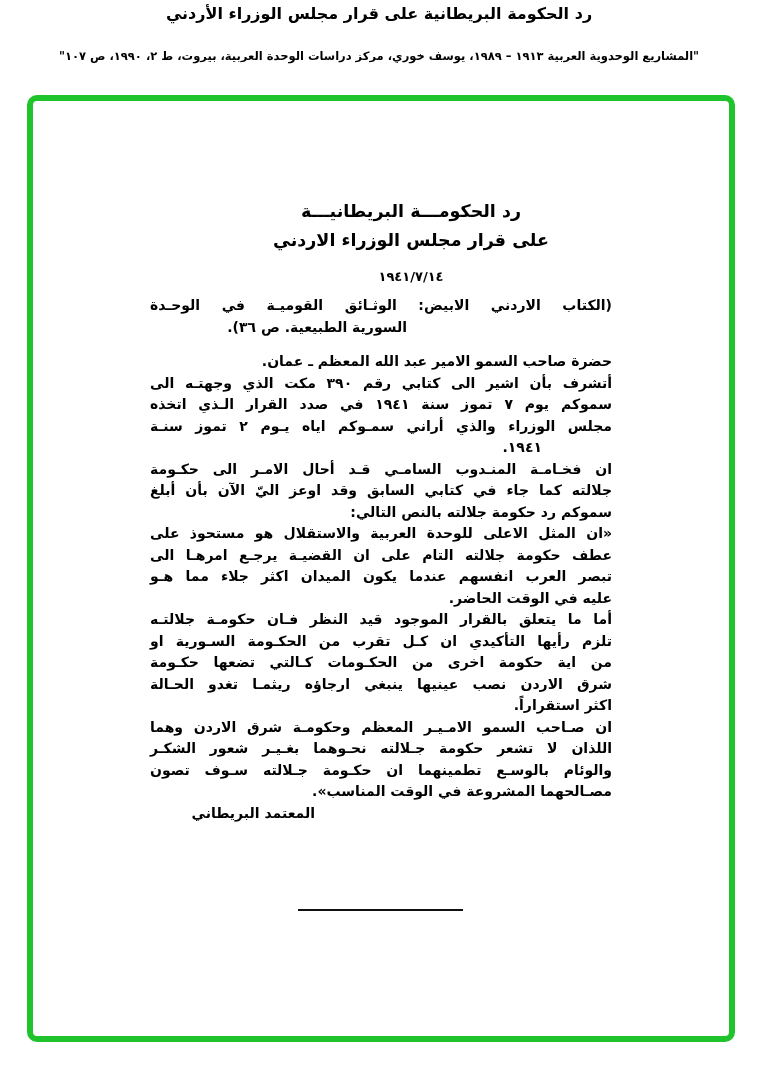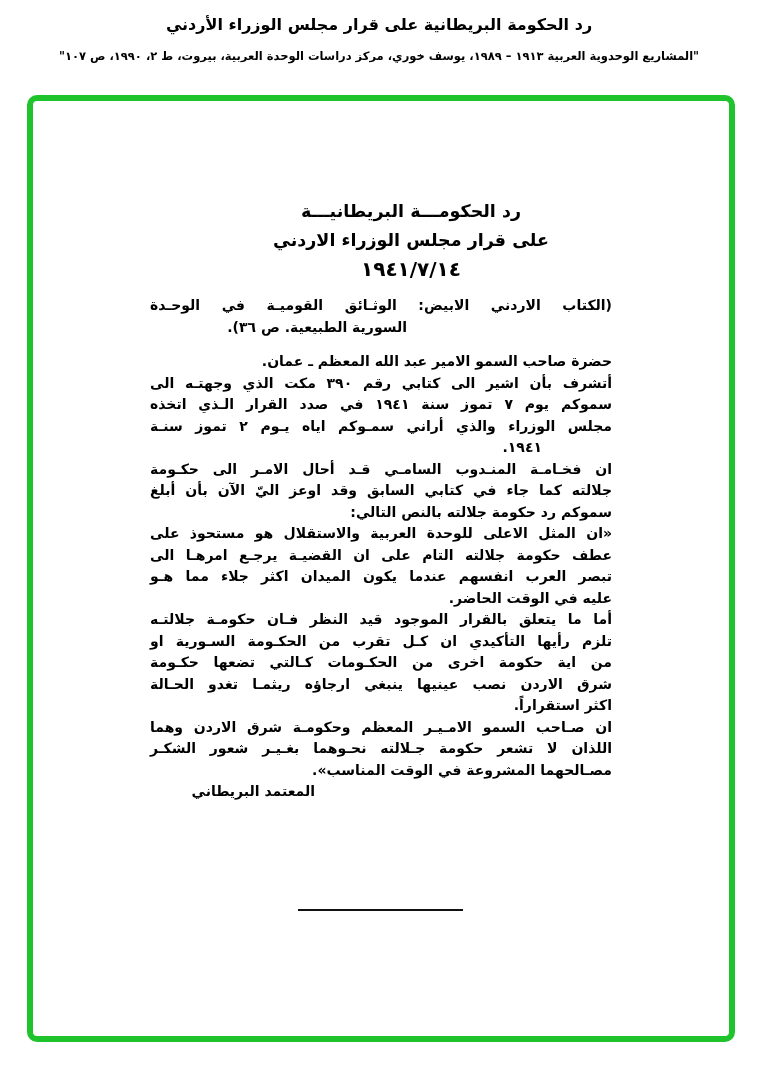--- a/index.html
+++ b/index.html
@@ -4,21 +4,21 @@
 <style>
   html,body { margin:0; padding:0; }
   body {
     width:758px; height:1078px; background:#ffffff;
     font-family:"DejaVu Sans", sans-serif;
     -webkit-font-smoothing:antialiased;
   }
   .page { position:relative; width:758px; height:1078px; background:#ffffff; overflow:hidden; }
 
   .hdr1 {
-    position:absolute; top:15px; left:0; width:758px;
+    position:absolute; top:4px; left:0; width:758px;
     direction:rtl; text-align:center;
     font-size:16px; font-weight:bold; color:#000;
   }
   .hdr2 {
     position:absolute; top:49px; left:0; width:758px;
     direction:rtl; text-align:center;
     font-size:11.5px; font-weight:bold; color:#000;
     letter-spacing:0.1px;
   }
 
@@ -30,21 +30,21 @@
     background:#ffffff;
   }
 
   .titleblock {
     position:absolute; left:150px; top:197px; width:462px;
     direction:rtl; text-align:center;
     font-weight:bold; color:#000;
     font-size:17.5px; line-height:29px;
     transform:translateX(30px);
   }
-  .titleblock .t-date { font-size:20px; line-height:28px; }
+  .titleblock .t-date { font-size:13px; line-height:28px;margin-top:8px; }
 
   .bodytext {
     position:absolute; left:150px; top:295px; width:462px;
     direction:rtl; color:#000;
     font-weight:bold; font-size:14px; line-height:21.5px;
   }
   .bline { text-align:justify; text-align-last:justify; }
   .bline.r { text-align:right; text-align-last:right; }
   .bline.gap { margin-top:13px; }
 
@@ -85,19 +85,20 @@
       <div class="bline">عطف حكومة جلالته التام على ان القضيـة يرجـع امرهـا الى</div>
       <div class="bline">تبصر العرب انفسهم عندما يكون الميدان اكثر جلاء مما هـو</div>
       <div class="bline r">عليه في الوقت الحاضر.</div>
       <div class="bline">أما ما يتعلق بالقرار الموجود قيد النظر فـان حكومـة جلالتـه</div>
       <div class="bline">تلزم رأيها التأكيدي ان كـل تقرب من الحكـومة السـورية او</div>
       <div class="bline">من اية حكومة اخرى من الحكـومات كـالتي تضعها حكـومة</div>
       <div class="bline">شرق الاردن نصب عينيها ينبغي ارجاؤه ريثمـا تغدو الحـالة</div>
       <div class="bline r">اكثر استقراراً.</div>
       <div class="bline">ان صـاحب السمو الامـيـر المعظم وحكومـة شرق الاردن وهما</div>
       <div class="bline">اللذان لا تشعر حكومة جـلالته نحـوهما بغـيـر شعور الشكـر</div>
+      <div class="bline">والوئام بالوسـع تطمينهما ان حكـومة جـلالته سـوف تصون</div>
       <div class="bline r">مصـالحهما المشروعة في الوقت المناسب».</div>
       <div class="bline r" style="padding-right: 297px;">المعتمد البريطاني</div>
     </div>
 
   <div class="sigline"></div>
 
 </div>
 
 </body></html>

